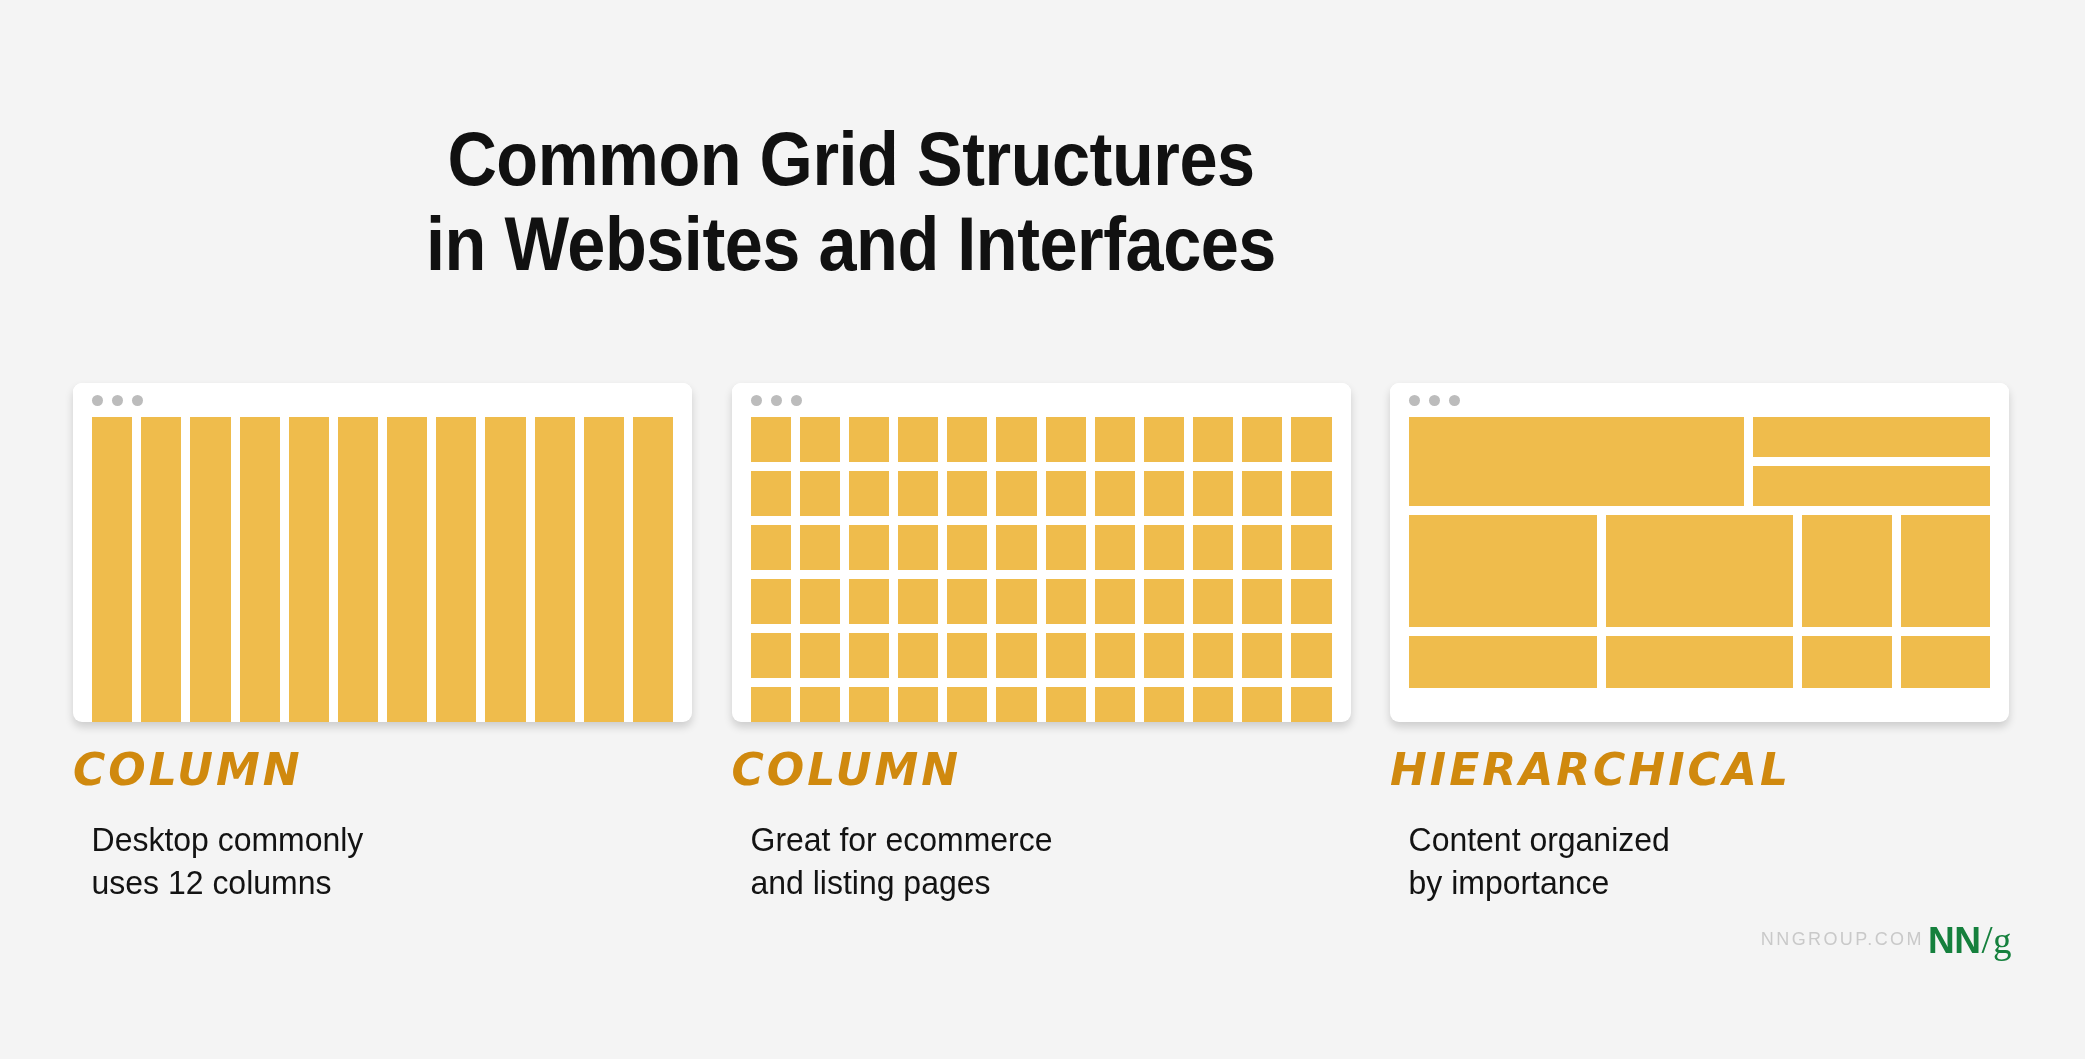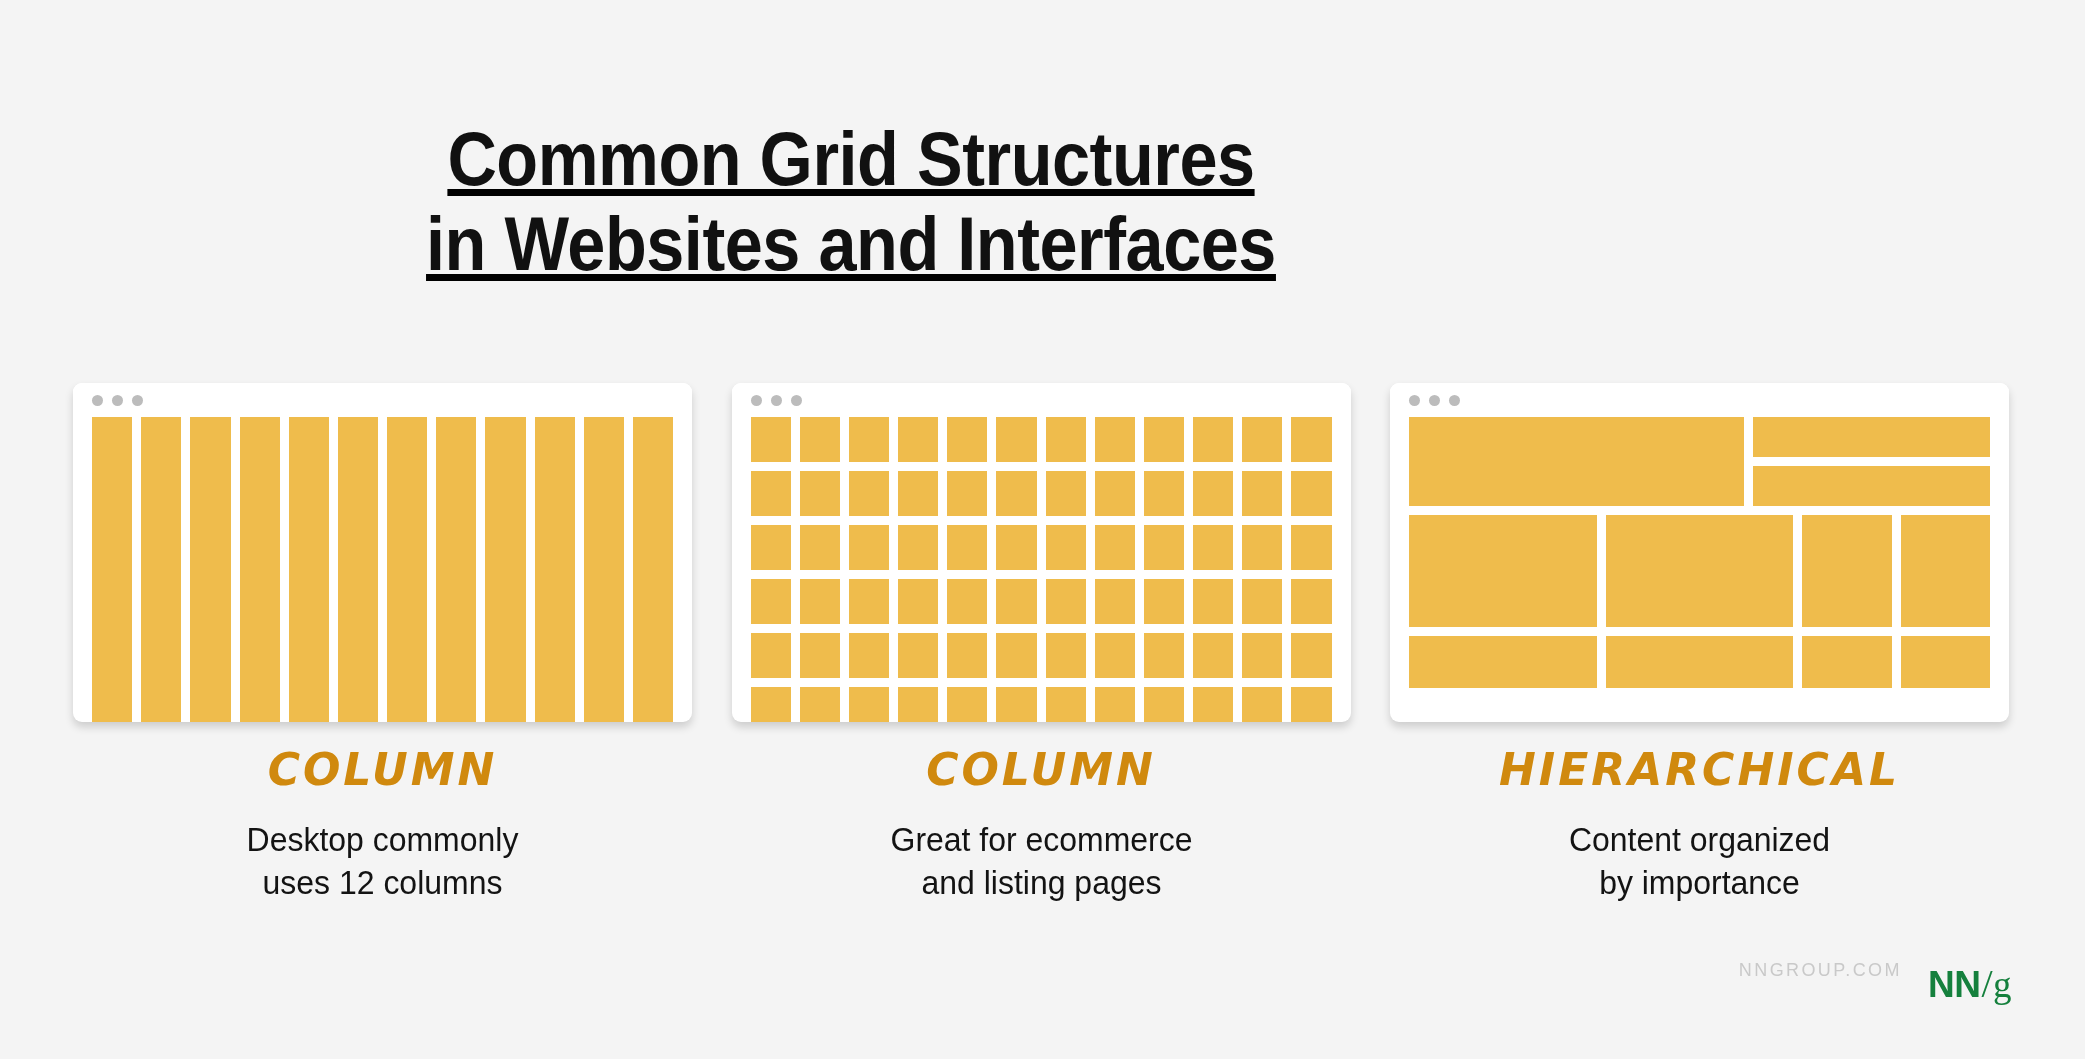--- a/index.html
+++ b/index.html
@@ -23,21 +23,20 @@
     background: #f4f4f4;
   }
 
   
   .title-block {
     position: absolute;
     left: 0;
     top: 116px;
     width: 1702px;
     text-align: center;
-    text-decoration: underline;
   }
   .title-line {
     font-family: "Liberation Sans Narrow", "Liberation Sans", sans-serif;
     font-weight: 700;
     font-size: 76px;
     line-height: 1.12;
     color: #111111;
     letter-spacing: -0.5px;
     transform: scaleX(0.9);
     transform-origin: center center;
@@ -139,21 +138,20 @@
   .captions-row {
     position: absolute;
     left: 73px;
     top: 748px;
     width: 1936px;
     display: flex;
     justify-content: space-between;
   }
   .caption {
     width: 619px;
-    text-align: center;
   }
   .caption-title {
     font-family: "DejaVu Sans", sans-serif;
     font-weight: 700;
     font-style: italic;
     font-size: 44px;
     letter-spacing: 3px;
     color: #d0890e;
     line-height: 1;
     margin-bottom: 26px;
@@ -165,24 +163,24 @@
     line-height: 1.27;
     color: #131313;
     transform: scaleX(0.94);
   }
   .caption-desc .line { display: block; white-space: nowrap; }
 
   
   .footer {
     position: absolute;
     right: 74px;
-    top: 960px;
-    display: flex;
-    align-items: flex-start;
-    gap: 26px;
+    top: 916px;
+    display: flex;
+    align-items: center;
+    gap: 4px;
   }
   .footer-url {
     font-family: "Liberation Sans", sans-serif;
     font-size: 18px;
     letter-spacing: 2.4px;
     color: #c9c9c9;
     font-weight: 400;
   }
   .footer-logo {
     font-family: "Liberation Sans", sans-serif;

